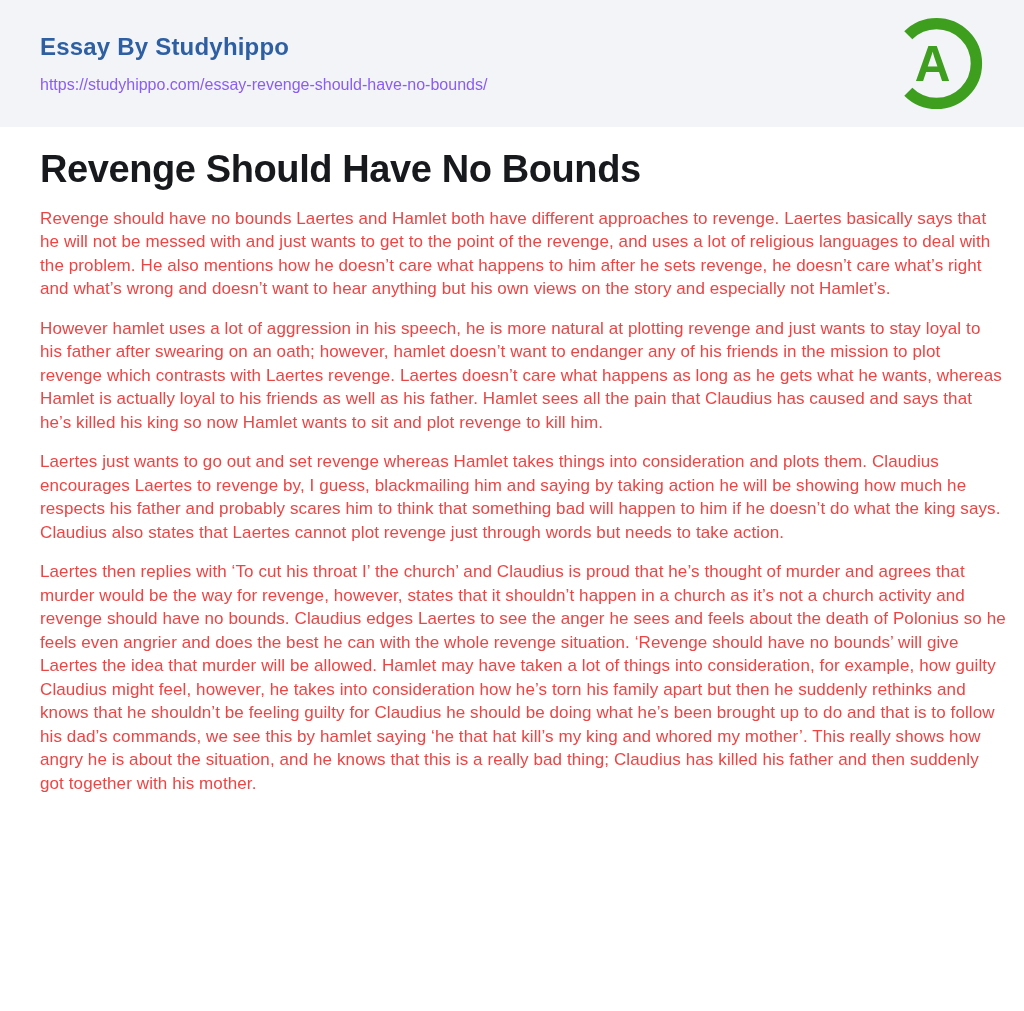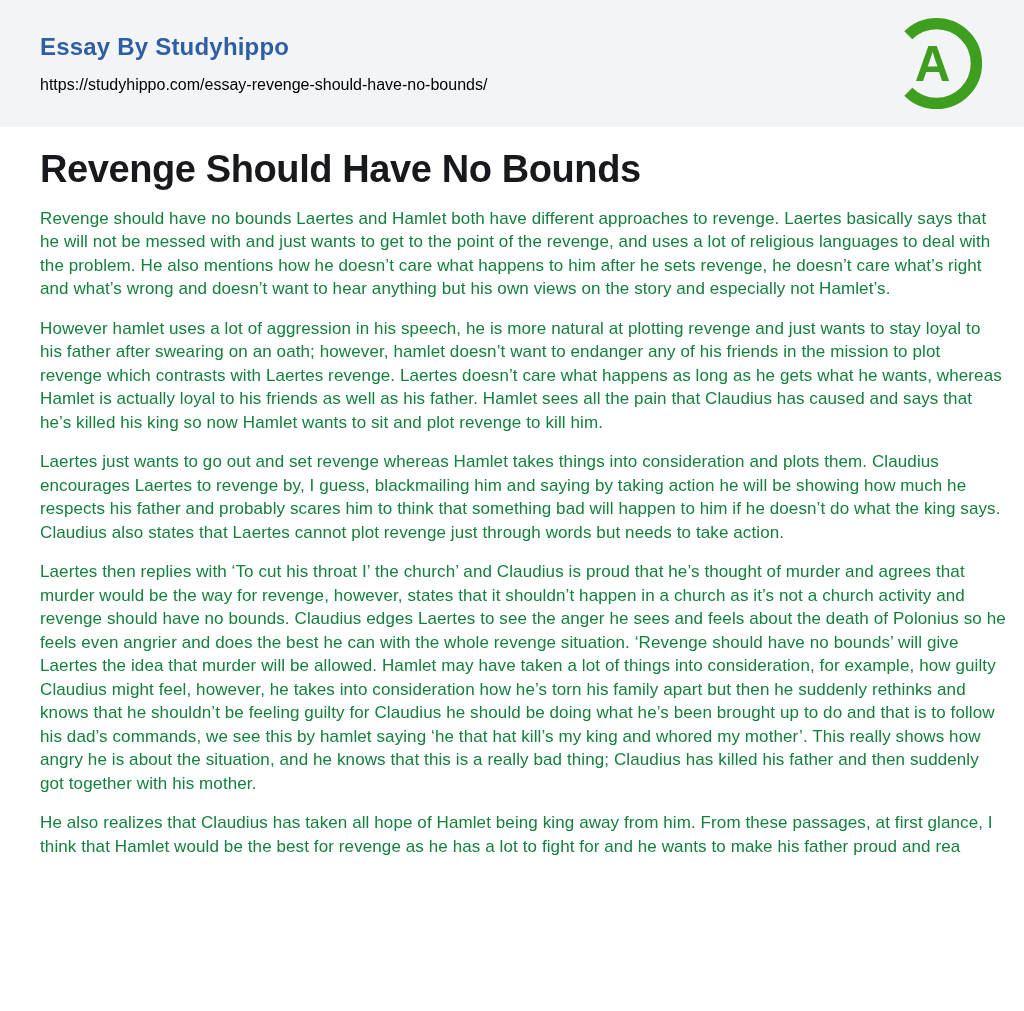--- a/index.html
+++ b/index.html
@@ -26,21 +26,21 @@
   }
   .header-text { display: flex; flex-direction: column; }
   .site-title {
     color: #2e5fa3;
     font-size: 24px;
     font-weight: 700;
     letter-spacing: 0.2px;
     margin: 0 0 15px 0;
   }
   .site-url {
-    color: #000000;
+    color: #8b5cf6;
     font-size: 16px;
     font-weight: 400;
     text-decoration: none;
   }
   .logo {
     width: 95px;
     height: 95px;
     flex: 0 0 auto;
     position: relative;
   }
@@ -53,21 +53,21 @@
     font-size: 38px;
     font-weight: 800;
     color: #17191c;
     letter-spacing: -0.4px;
     margin: 0 0 16px 0;
     line-height: 1.1;
   }
   .essay-body p {
     font-size: 17px;
     line-height: 23.5px;
-    color: #15803d;
+    color: #ef4444;
     margin: 0 0 16px 0;
     letter-spacing: 0.1px;
   }
 </style>
 </head>
 <body>
 
 <div class="page">
 
   <div class="header">
@@ -85,17 +85,16 @@
   </div>
 
   <div class="content">
     <h1 class="article-title">Revenge Should Have No Bounds</h1>
 
     <div class="essay-body">
         <p>Revenge should have no bounds Laertes and Hamlet both have different approaches to revenge. Laertes basically says that he will not be messed with and just wants to get to the point of the revenge, and uses a lot of religious languages to deal with the problem. He also mentions how he doesn’t care what happens to him after he sets revenge, he doesn’t care what’s right and what’s wrong and doesn’t want to hear anything but his own views on the story and especially not Hamlet’s.</p>
         <p>However hamlet uses a lot of aggression in his speech, he is more natural at plotting revenge and just wants to stay loyal to his father after swearing on an oath; however, hamlet doesn’t want to endanger any of his friends in the mission to plot revenge which contrasts with Laertes revenge. Laertes doesn’t care what happens as long as he gets what he wants, whereas Hamlet is actually loyal to his friends as well as his father. Hamlet sees all the pain that Claudius has caused and says that he’s killed his king so now Hamlet wants to sit and plot revenge to kill him.</p>
         <p>Laertes just wants to go out and set revenge whereas Hamlet takes things into consideration and plots them. Claudius encourages Laertes to revenge by, I guess, blackmailing him and saying by taking action he will be showing how much he respects his father and probably scares him to think that something bad will happen to him if he doesn’t do what the king says. Claudius also states that Laertes cannot plot revenge just through words but needs to take action.</p>
         <p>Laertes then replies with ‘To cut his throat I’ the church’ and Claudius is proud that he’s thought of murder and agrees that murder would be the way for revenge, however, states that it shouldn’t happen in a church as it’s not a church activity and revenge should have no bounds. Claudius edges Laertes to see the anger he sees and feels about the death of Polonius so he feels even angrier and does the best he can with the whole revenge situation. ‘Revenge should have no bounds’ will give Laertes the idea that murder will be allowed. Hamlet may have taken a lot of things into consideration, for example, how guilty Claudius might feel, however, he takes into consideration how he’s torn his family apart but then he suddenly rethinks and knows that he shouldn’t be feeling guilty for Claudius he should be doing what he’s been brought up to do and that is to follow his dad’s commands, we see this by hamlet saying ‘he that hat kill’s my king and whored my mother’. This really shows how angry he is about the situation, and he knows that this is a really bad thing; Claudius has killed his father and then suddenly got together with his mother.</p>
-        <p>He also realizes that Claudius has taken all hope of Hamlet being king away from him. From these passages, at first glance, I think that Hamlet would be the best for revenge as he has a lot to fight for and he wants to make his father proud and rea</p>
       </div>
   </div>
 
 </div>
 
 </body></html>

